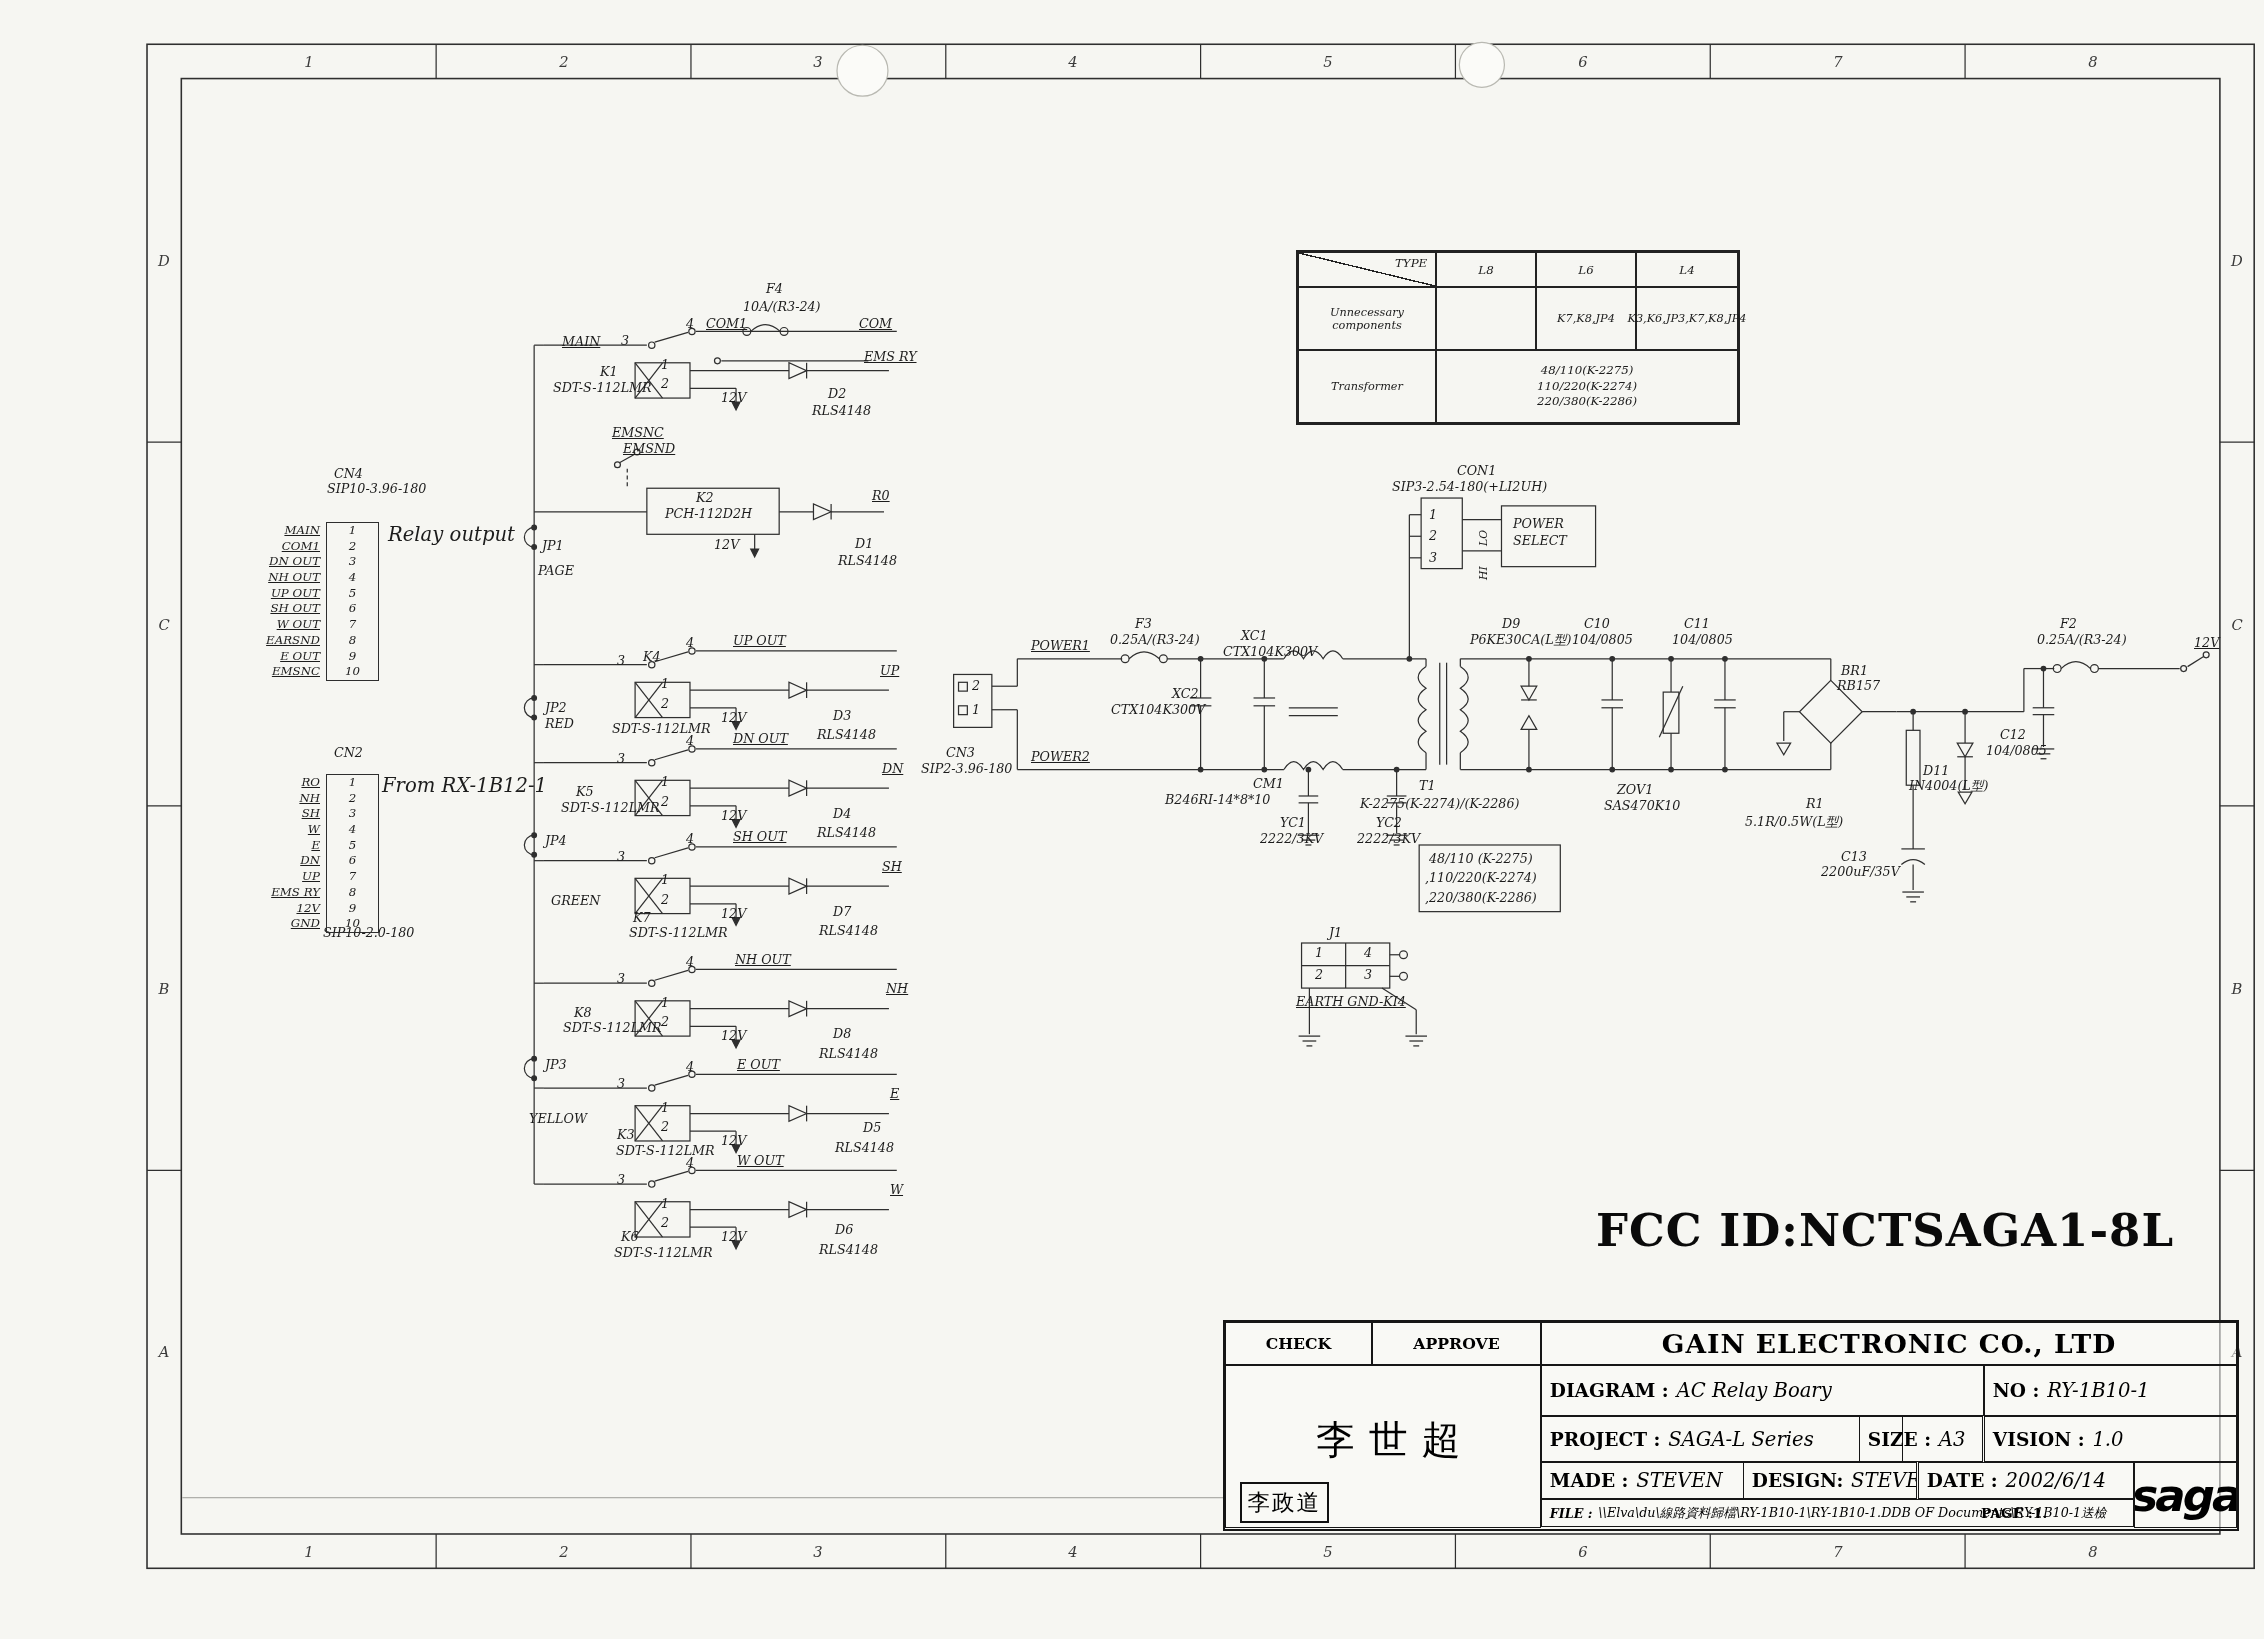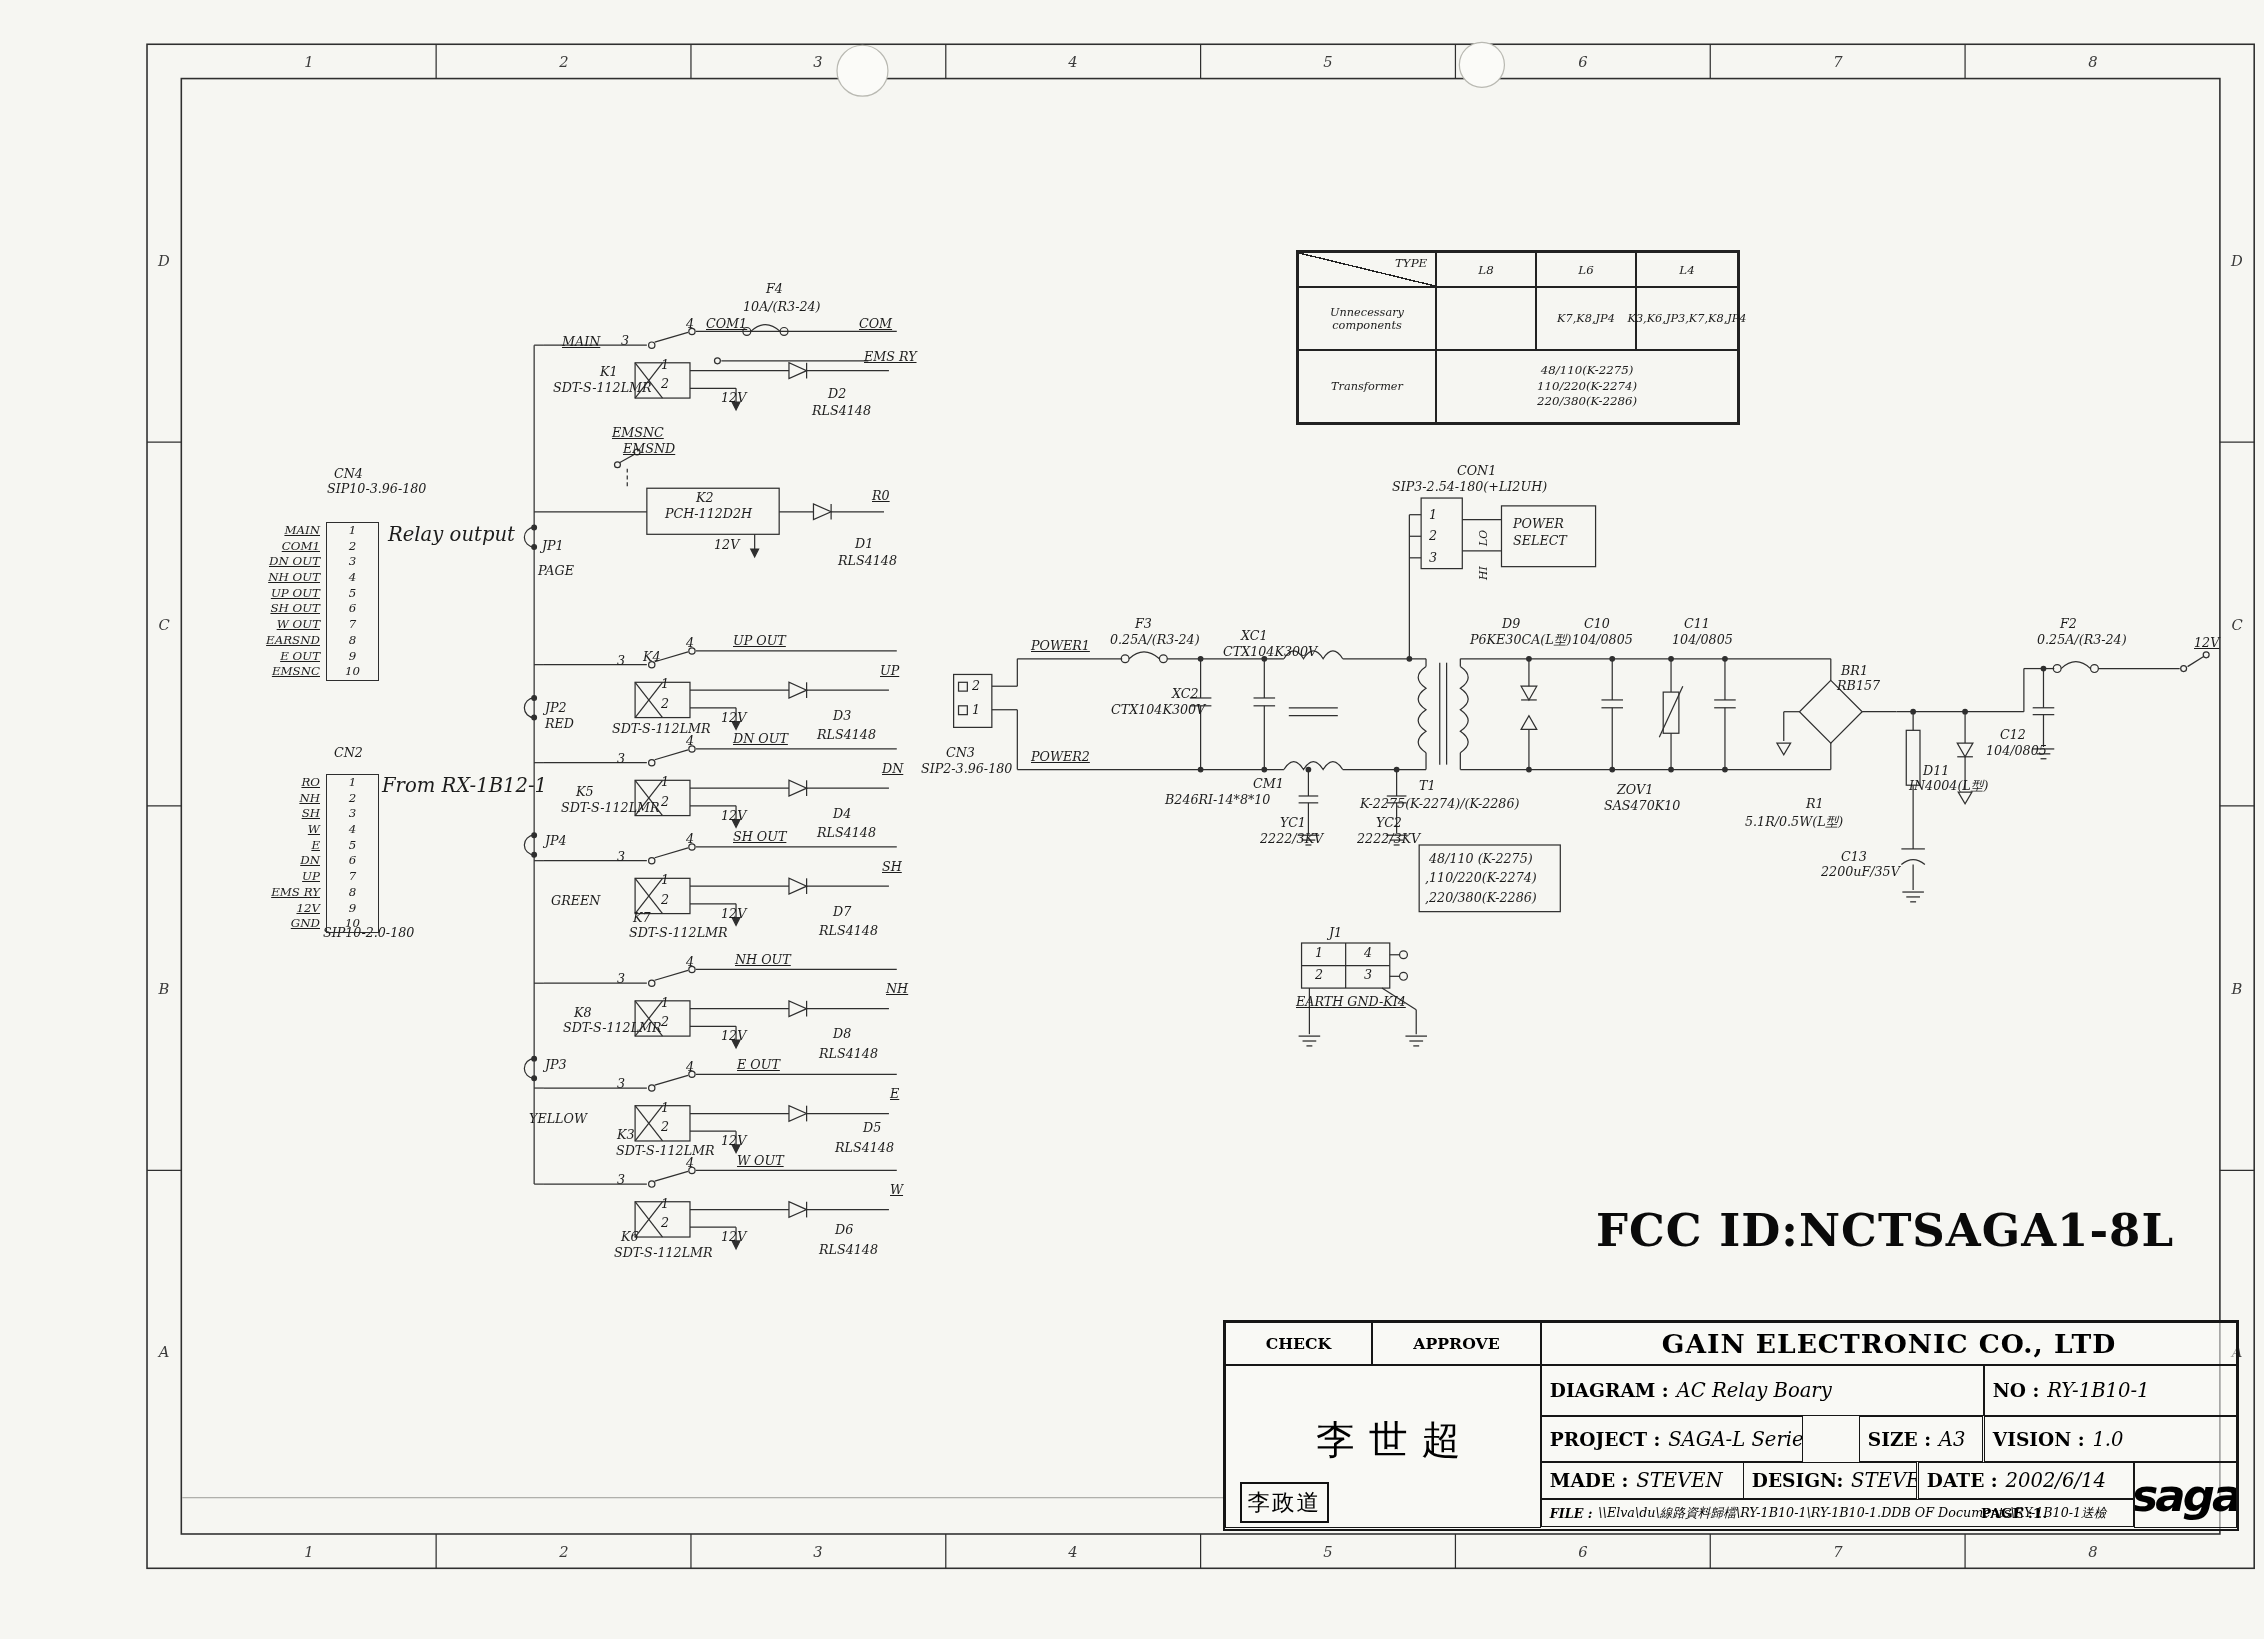--- a/index.html
+++ b/index.html
@@ -644,21 +644,21 @@
 
     <div class="tb-cell" style="left:316px;top:43px;width:443px;height:51px">
       <span class="tb-label">DIAGRAM :</span>
       <span class="tb-value">AC Relay Boary</span>
     </div>
     <div class="tb-cell" style="left:759px;top:43px;width:253px;height:51px">
       <span class="tb-label">NO :</span>
       <span class="tb-value">RY-1B10-1</span>
     </div>
 
-    <div class="tb-cell" style="left:316px;top:94px;width:262px;height:46px">
+    <div class="tb-cell" style="left:316px;top:94px;width:362px;height:46px">
       <span class="tb-label">PROJECT :</span>
       <span class="tb-value">SAGA-L Series</span>
     </div>
     <div class="tb-cell" style="left:634px;top:94px;width:124px;height:46px">
       <span class="tb-label">SIZE :</span>
       <span class="tb-value">A3</span>
     </div>
     <div class="tb-cell" style="left:759px;top:94px;width:253px;height:46px">
       <span class="tb-label">VISION :</span>
       <span class="tb-value">1.0</span>

